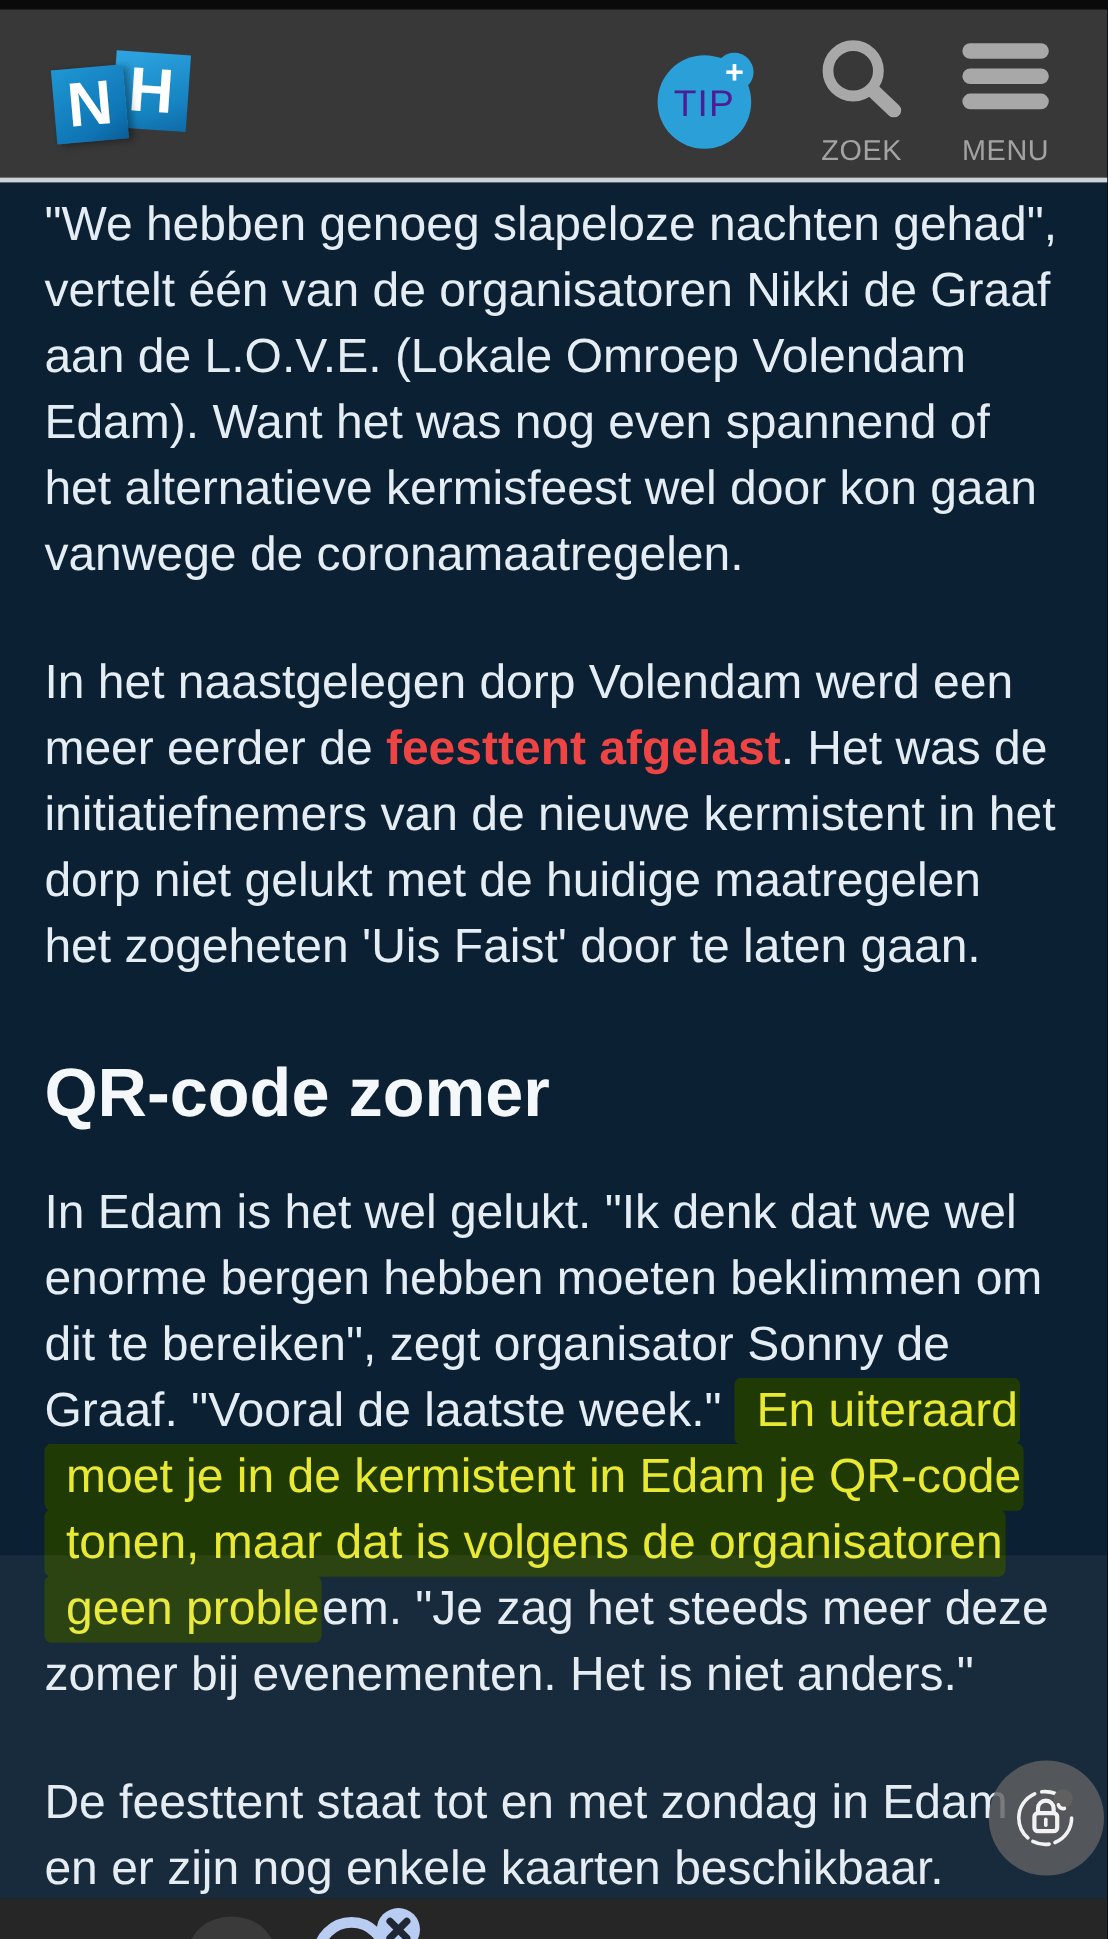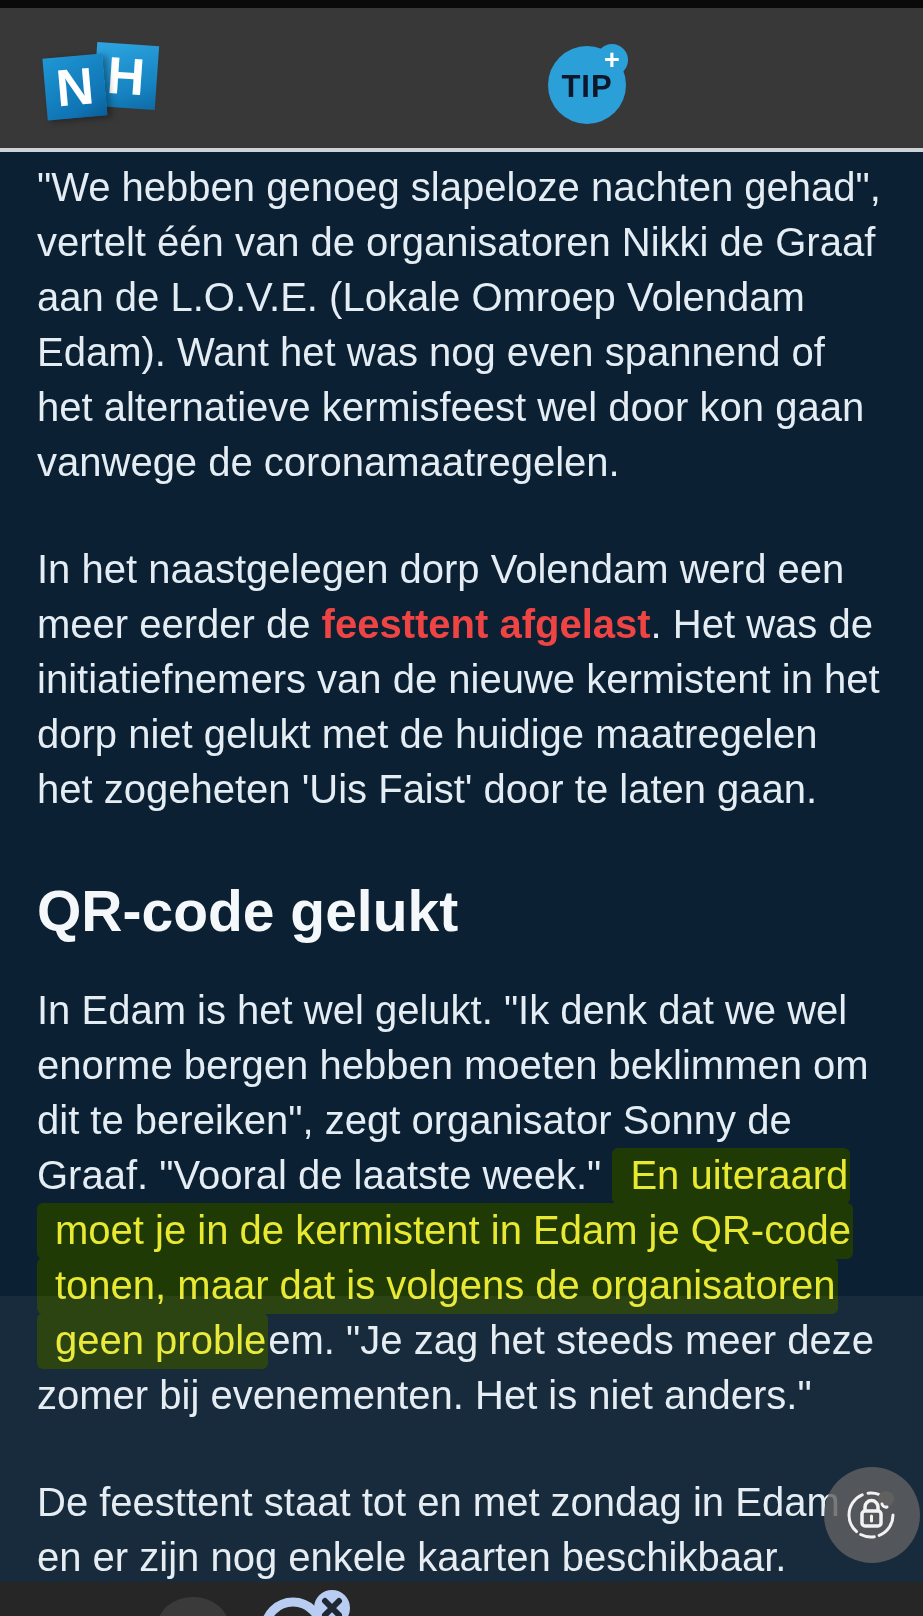--- a/index.html
+++ b/index.html
@@ -19,21 +19,21 @@
   .logo .sq-right{left:50px;top:2px;width:62px;height:64px;transform:rotate(4deg);
     background:linear-gradient(160deg,#2ea6e2 0%,#1583c0 70%,#0f6aa6 100%);
     font-size:52px;z-index:1;}
   .logo .sq-left{left:0px;top:14px;width:60px;height:62px;transform:rotate(-5deg);
     background:linear-gradient(150deg,#1f97d4 0%,#0f74b4 75%,#0a5d97 100%);
     font-size:52px;z-index:2;box-shadow:4px 2px 6px rgba(0,0,0,.35);}
 
   
   .tip-btn{position:absolute;left:548px;top:38px;width:78px;height:78px;border-radius:50%;
     background:#2b9fd8;display:flex;align-items:center;justify-content:center;cursor:pointer;}
-  .tip-btn .tip-label{color:#0f172a;font-weight:bold;font-size:31px;letter-spacing:1px;margin-top:4px;}
+  .tip-btn .tip-label{color:#4c1d95;font-weight:normal;font-size:31px;letter-spacing:1px;margin-top:4px;}
   .tip-plus{position:absolute;left:596px;top:36px;width:32px;height:32px;border-radius:50%;
     background:#2b9fd8;display:flex;align-items:center;justify-content:center;
     color:#fff;font-size:27px;font-weight:bold;line-height:1;}
 
   
   .zoek-btn{position:absolute;left:672px;top:22px;width:92px;height:110px;cursor:pointer;}
   .menu-btn{position:absolute;left:790px;top:22px;width:96px;height:110px;cursor:pointer;}
   .icon-label{position:absolute;left:0;right:0;bottom:0;text-align:center;
     color:#a3a3a3;font-size:24px;letter-spacing:.5px;}
   .burger{position:absolute;left:12px;top:6px;width:72px;height:56px;}
@@ -82,32 +82,47 @@
       </div>
     </div>
 
     <div class="tip-btn">
       <span class="tip-label">TIP</span>
     </div>
     <div class="tip-plus">
       <span>+</span>
     </div>
 
+    <div class="zoek-btn">
+      <svg class="mag" width="70" height="66" viewBox="0 0 70 66">
+        <circle cx="27" cy="27" r="21" fill="none" stroke="#a8a8a8" stroke-width="9"></circle>
+        <line x1="43" y1="43" x2="61" y2="60" stroke="#a8a8a8" stroke-width="12" stroke-linecap="round"></line>
+      </svg>
+      <span class="icon-label">ZOEK</span>
+    </div>
 
+    <div class="menu-btn">
+      <div class="burger">
+        <div class="bar b1"></div>
+          <div class="bar b2"></div>
+          <div class="bar b3"></div>
+      </div>
+      <span class="icon-label">MENU</span>
+    </div>
   </div>
 
   <div class="header-divider"></div>
 
   <div class="content">
 
     <p><span>"We hebben genoeg slapeloze nachten gehad", vertelt één van de organisatoren Nikki de Graaf aan de L.O.V.E. (Lokale Omroep Volendam Edam). Want het was nog even spannend of het alternatieve kermisfeest wel door kon gaan vanwege de coronamaatregelen.</span></p>
 
     <p><span>In het naastgelegen dorp Volendam werd een meer eerder de </span><a class="article-link">feesttent afgelast</a><span>. Het was de initiatiefnemers van de nieuwe kermistent in het dorp niet gelukt met de huidige maatregelen het zogeheten 'Uis Faist' door te laten gaan.</span></p>
 
-    <h2>QR-code gelukt</h2>
+    <h2>QR-code zomer</h2>
 
     <p><span>In Edam is het wel gelukt. "Ik denk dat we wel enorme bergen hebben moeten beklimmen om dit te bereiken", zegt organisator Sonny de Graaf. "Vooral de laatste week." </span><span class="hl">En uiteraard moet je in de kermistent in Edam je QR-code tonen, maar dat is volgens de organisatoren geen proble</span><span>em.</span><span> "Je zag het steeds meer deze zomer bij evenementen. Het is niet anders."</span></p>
 
     <p><span>De feesttent staat tot en met zondag in Edam en er zijn nog enkele kaarten beschikbaar.</span></p>
 
   </div>
 
   <div class="shade-band"></div>
 
   <div class="privacy-btn">

